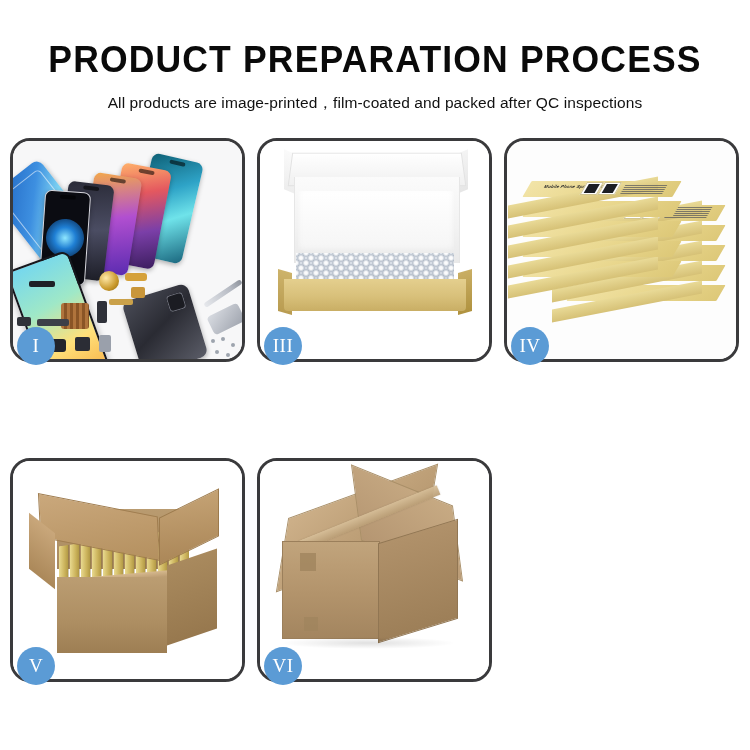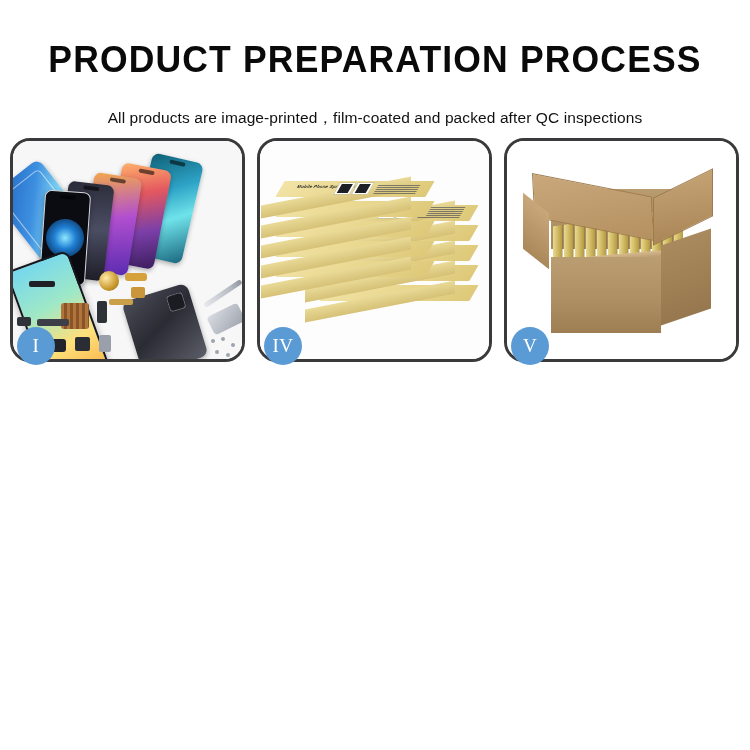--- a/index.html
+++ b/index.html
@@ -18,21 +18,21 @@
     font-size:37px;
     font-weight:bold;
     letter-spacing:1.2px;
     color:#0a0a0a;
     line-height:1;
     transform:scaleX(.96);
     padding-top:41px;
     font-family:"Liberation Sans", sans-serif;
   }
   .subtitle{
-    margin:15px;padding:0;
+    margin:0;padding:0;
     padding-top:15px;
     font-size:15.5px;
     color:#111111;
     letter-spacing:.1px;
     font-family:"Liberation Sans", sans-serif;
   }
 
   
   .grid{
     position:absolute;
@@ -315,20 +315,34 @@
             <i></i>
             <i></i>
             <i></i>
             <i></i>
         </div>
       </div>
       <div class="badge">I</div>
     </div>
 
 
+    <div class="panel">
+      <div class="panel-inner p3">
+        <div class="b3-flapL"></div>
+        <div class="b3-flapR"></div>
+        <div class="b3-lidback"></div>
+        <div class="b3-inner"></div>
+        <div class="b3-foam"></div>
+        <div class="b3-bubble"></div>
+        <div class="b3-lft"></div>
+        <div class="b3-rgt"></div>
+        <div class="b3-front"></div>
+      </div>
+      <div class="badge">III</div>
+    </div>
 
     <div class="panel">
       <div class="panel-inner p4">
         <div class="stack">
 
           <div class="ybox" style="left:58px;top:132px;">
             <div class="top"></div>
               <div class="frnt"></div>
           </div>
           <div class="ybox" style="left:58px;top:112px;">
@@ -414,15 +428,28 @@
         <div class="c5-lidL"></div>
         <div class="c5-lidR"></div>
         <div class="c5-flapL"></div>
         <div class="c5-rim"></div>
         <div class="c5-front"></div>
         <div class="c5-side"></div>
       </div>
       <div class="badge">V</div>
     </div>
 
+    <div class="panel">
+      <div class="panel-inner p6">
+        <div class="c6-top"></div>
+        <div class="c6-top2"></div>
+        <div class="c6-tape"></div>
+        <div class="c6-front"></div>
+        <div class="c6-side"></div>
+        <div class="c6-tab t1"></div>
+        <div class="c6-tab t2"></div>
+        <div class="c6-shadow"></div>
+      </div>
+      <div class="badge">VI</div>
+    </div>
 
   </div>
 </div>
 
 </body></html>

